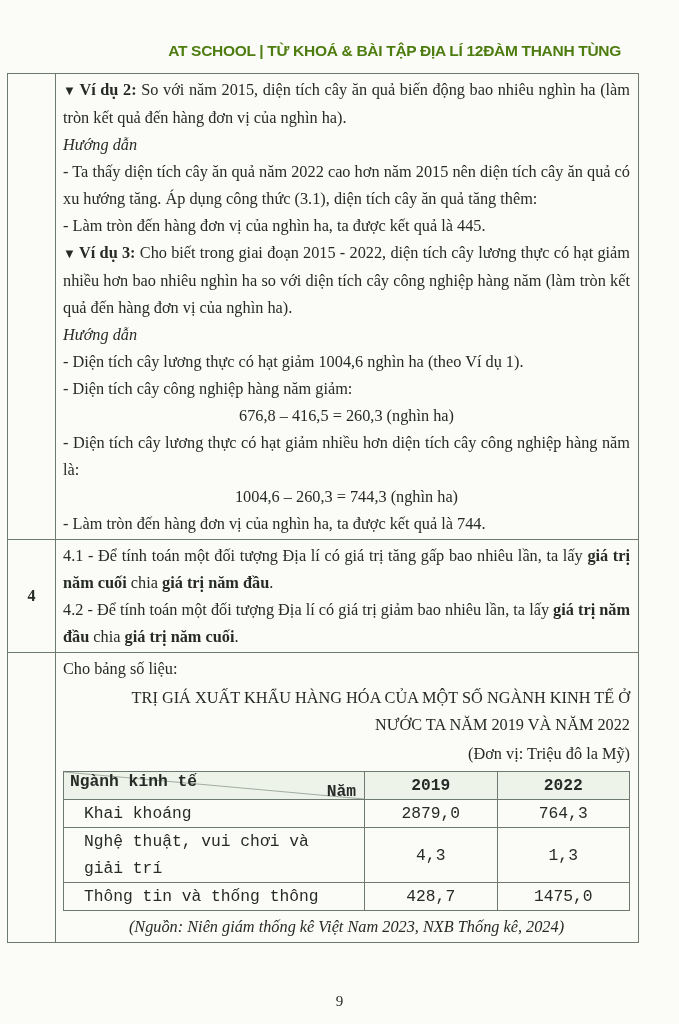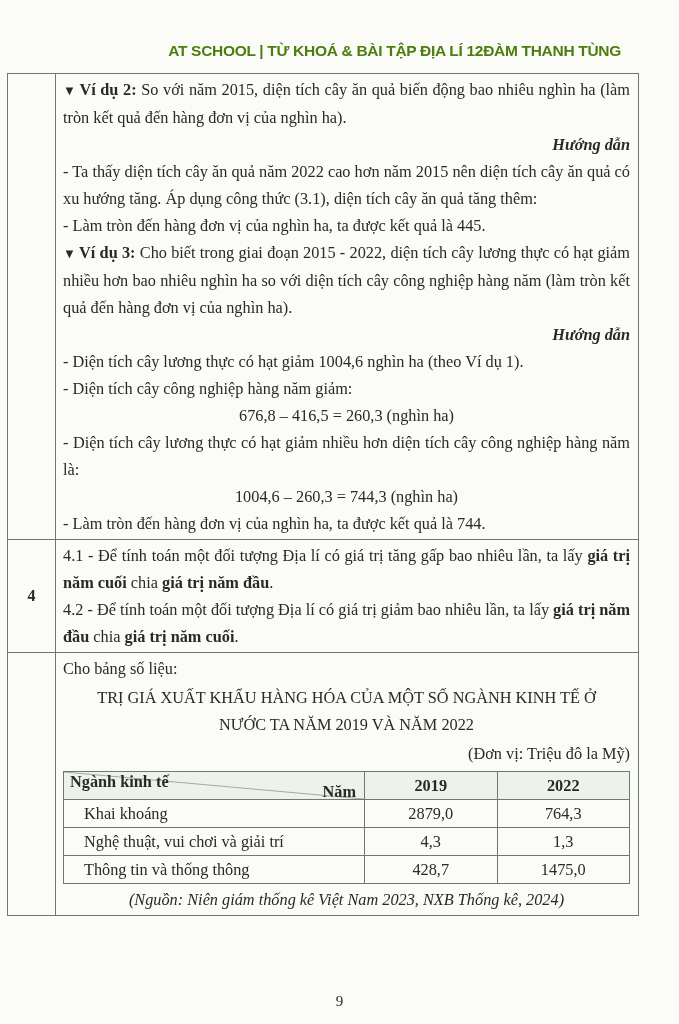--- a/index.html
+++ b/index.html
@@ -23,28 +23,29 @@
   }
   .row { display: flex; border-bottom: 1.3px solid #6e7a6f; }
   .num-cell {
     width: 47px; flex: none; border-right: 1.3px solid #6e7a6f;
     display: flex; align-items: center; justify-content: center;
     font-weight: bold; font-size: 16px;
   }
   .content-cell { flex: 1; padding: 2px 8px 2px 7px; font-size: 16.3px; line-height: 27px; }
   .p { margin: 0; text-align: justify; }
   .center { text-align: center; }
-  .heading-italic { text-align: right; font-style: italic; font-weight: bold; }
+  .heading-italic { text-align: left; font-style: italic; font-weight: normal; }
   .tri { font-size: 13px; margin-right: 3px; }
   b { font-weight: bold; }
-  .table-title { text-align: center; font-size: 16.3px; line-height: 27px; margin-top: 2px; }
+  .table-title { text-align: right; font-size: 16.3px; line-height: 27px; margin-top: 2px; }
   .unit { text-align: right; margin-top: 2px; }
   table.data {
     border-collapse: collapse; width: 100%; margin-top: 4px;
     font-size: 16.3px;
+    font-family: Liberation Mono, monospace;
   }
   table.data td, table.data th {
     border: 1.3px solid #6e7a6f; padding: 0 20px; height: 26px;
   }
   table.data th { font-weight: bold; }
   .hdr-row th { height: 60px; background: #eef3ea; }
   .diag-cell { position: relative; width: 300px; padding: 0 !important; }
   .diag-cell svg { position: absolute; left: 0; top: 0; width: 100%; height: 100%; }
   .diag-top { position: absolute; right: 8px; top: 6px; font-weight: bold; }
   .diag-bot { position: absolute; left: 6px; bottom: 4px; font-weight: bold; }

